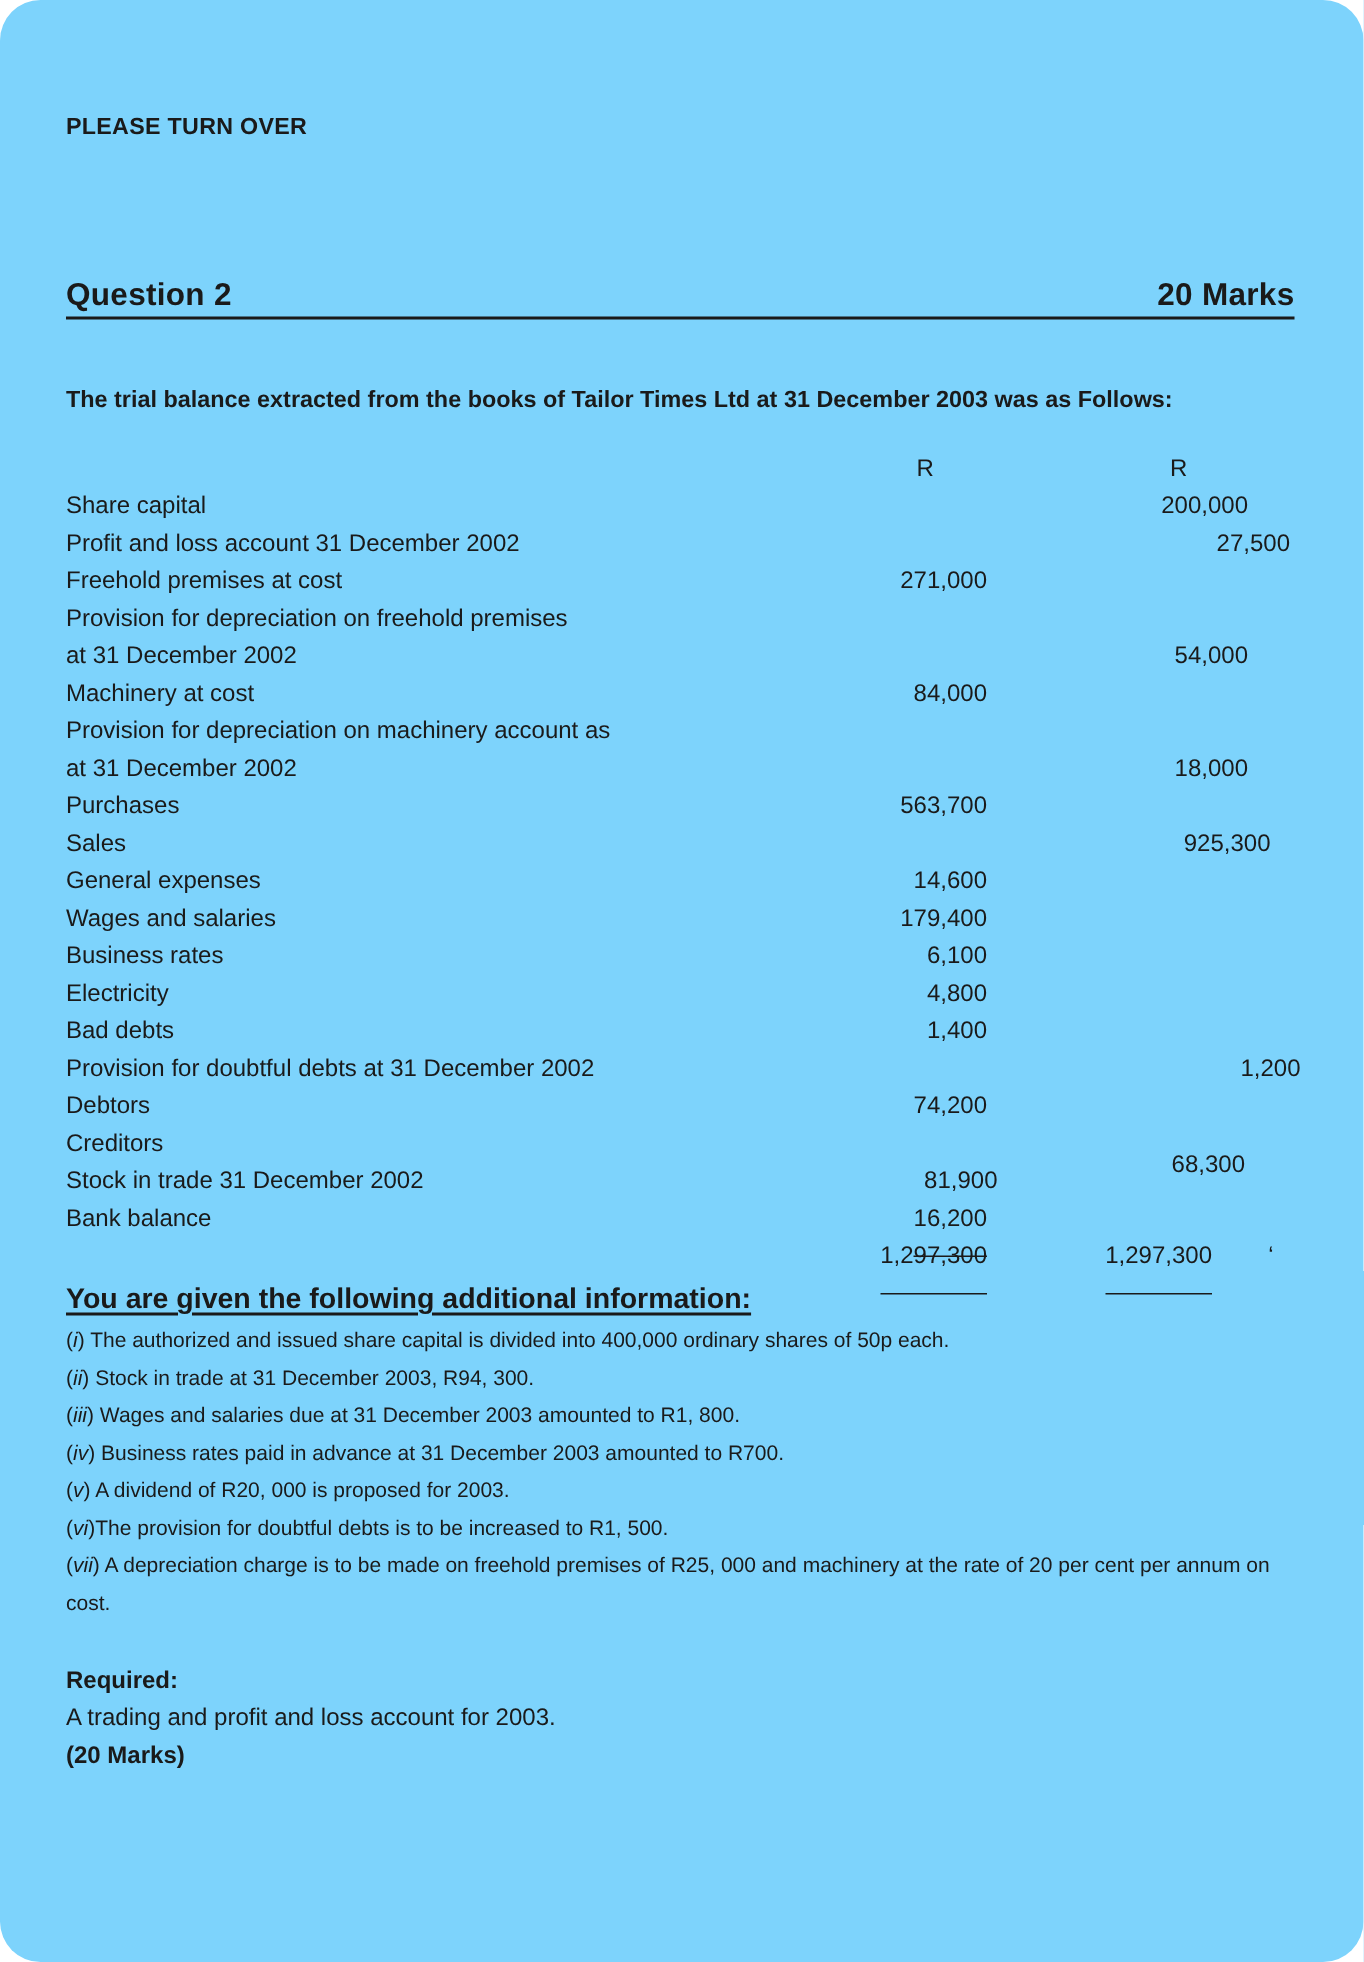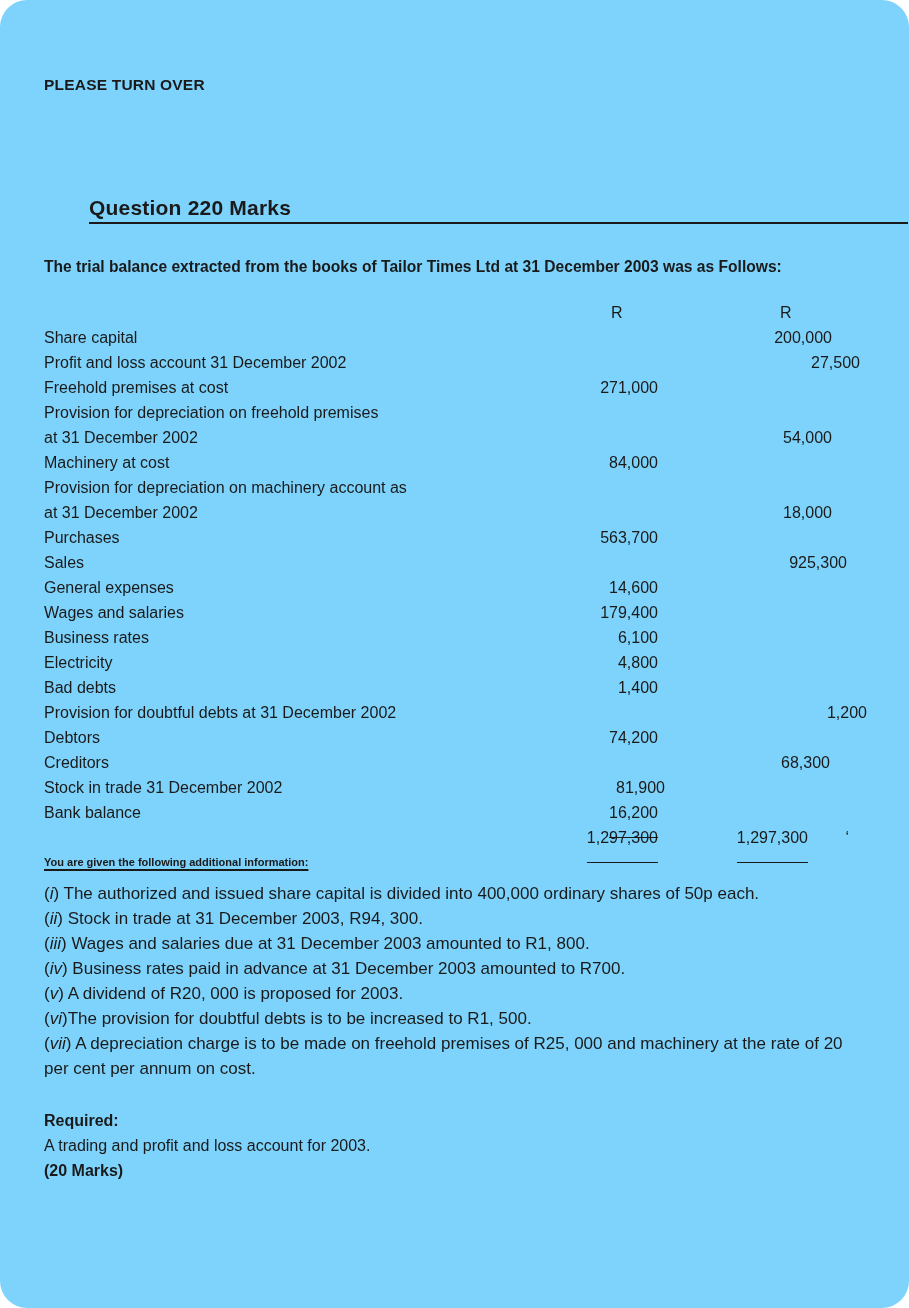--- a/index.html
+++ b/index.html
@@ -34,30 +34,29 @@
     left: 0;
     top: 76px;
     font-size: 15.5px;
     font-weight: bold;
     letter-spacing: 0.2px;
   }
 
   .qhead {
     position: absolute;
     left: 0;
-    top: 196px;
+    top: 185px;
     width: 819px;
     display: flex;
-    justify-content: flex-start;
+    justify-content: space-between;
     align-items: baseline;
     font-size: 21px;
     font-weight: bold;
     border-bottom: 2px solid #1a1a1a;
     padding-bottom: 2px;
-    margin-left: 45px;
   }
   .qhead .q-title { letter-spacing: 0.2px; }
   .qhead .q-marks { letter-spacing: 0.2px; }
 
   .intro {
     position: absolute;
     left: 0;
     top: 254px;
     width: 800px;
     font-size: 15.6px;
@@ -93,21 +92,21 @@
   .tb-credit {
     position: absolute;
     right: 33px;
     top: 0;
     text-align: center;
   }
   
   .nudge-r2  { right: 5px; }     
   .nudge-r3  { right: 18px; }    
   .nudge-r4  { right: -2px; }    
-  .nudge-r5  { right: 35px; }    
+  .nudge-r5  { right: 35px; margin-top: 14px; }    
   .nudge-d1  { right: 200px; }   
 
   .colhead {
     font-weight: normal;
     text-align: center;
   }
   .colhead .r-left {
     position: absolute;
     left: 567px;
     top: 0;
@@ -124,32 +123,32 @@
     right: 16px;
     top: 0;
     font-size: 16px;
   }
 
   
   .addinfo-head {
     position: absolute;
     left: 0;
     top: 856px;
-    font-size: 11px;
+    font-size: 19px;
     font-weight: bold;
     text-decoration: underline;
     text-underline-offset: 3px;
     text-decoration-thickness: 2px;
   }
   .notes {
     position: absolute;
     left: 0;
     top: 881px;
     width: 815px;
-    font-size: 17px;
+    font-size: 14px;
     line-height: 25px;
   }
   .notes .note { }
   .notes em { font-style: italic; }
 
   
   .required {
     position: absolute;
     left: 0;
     top: 1108px;

